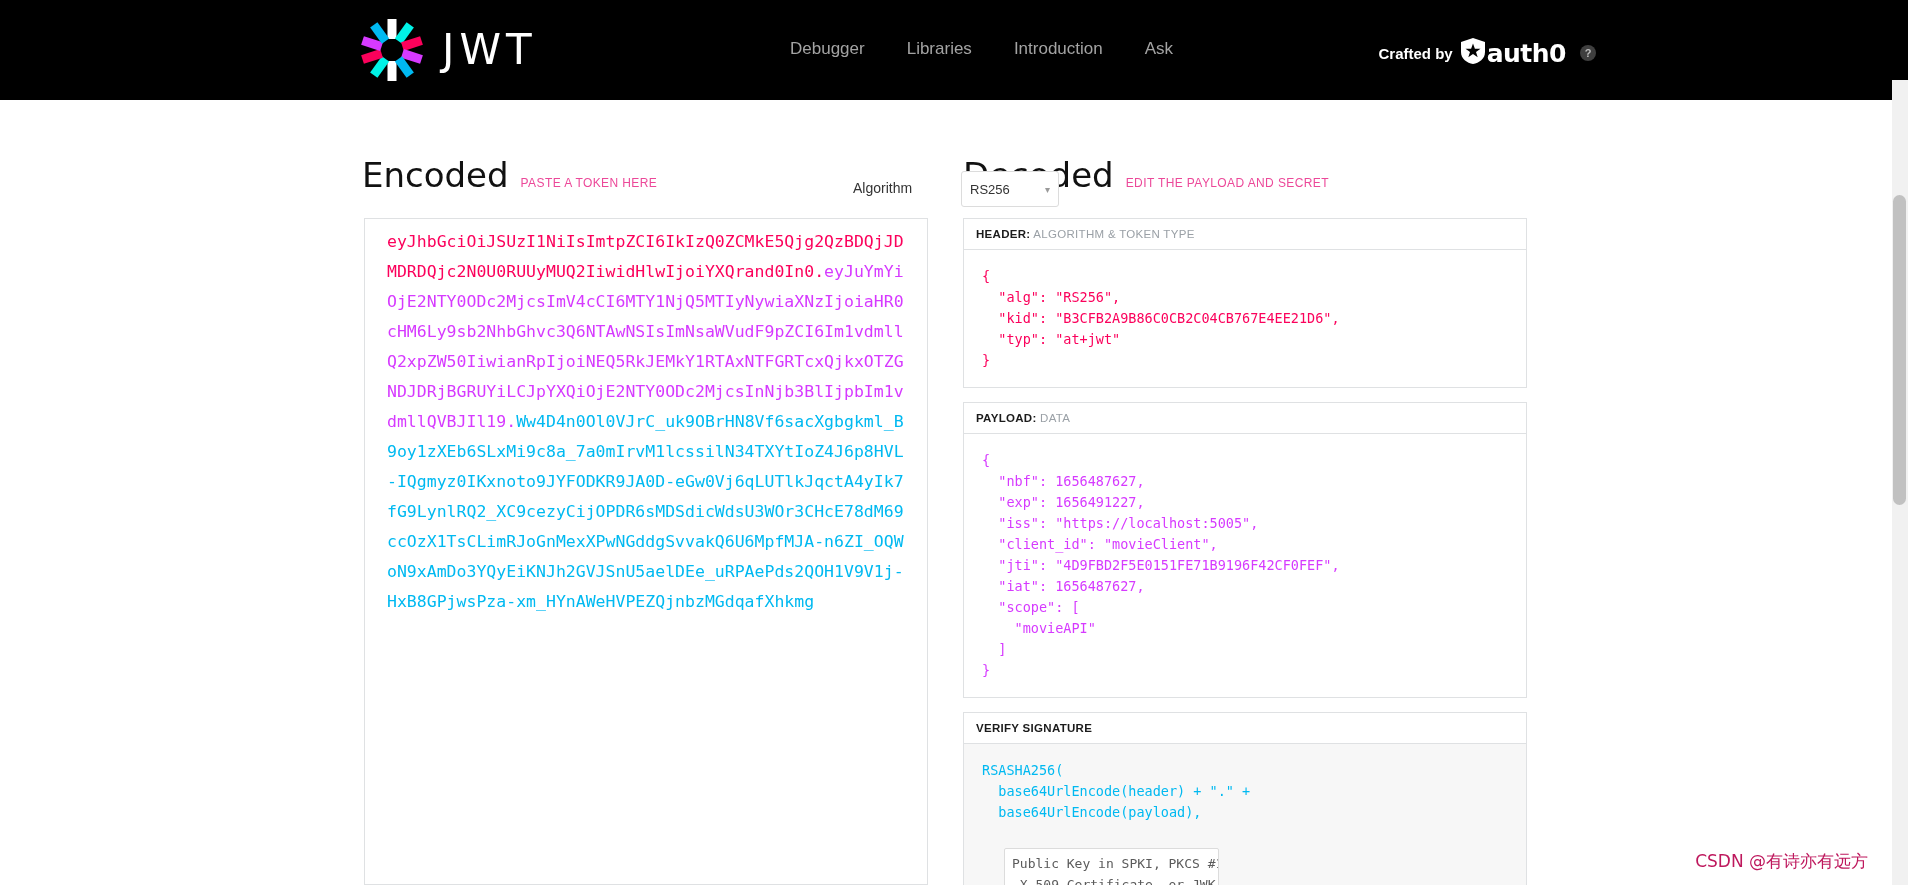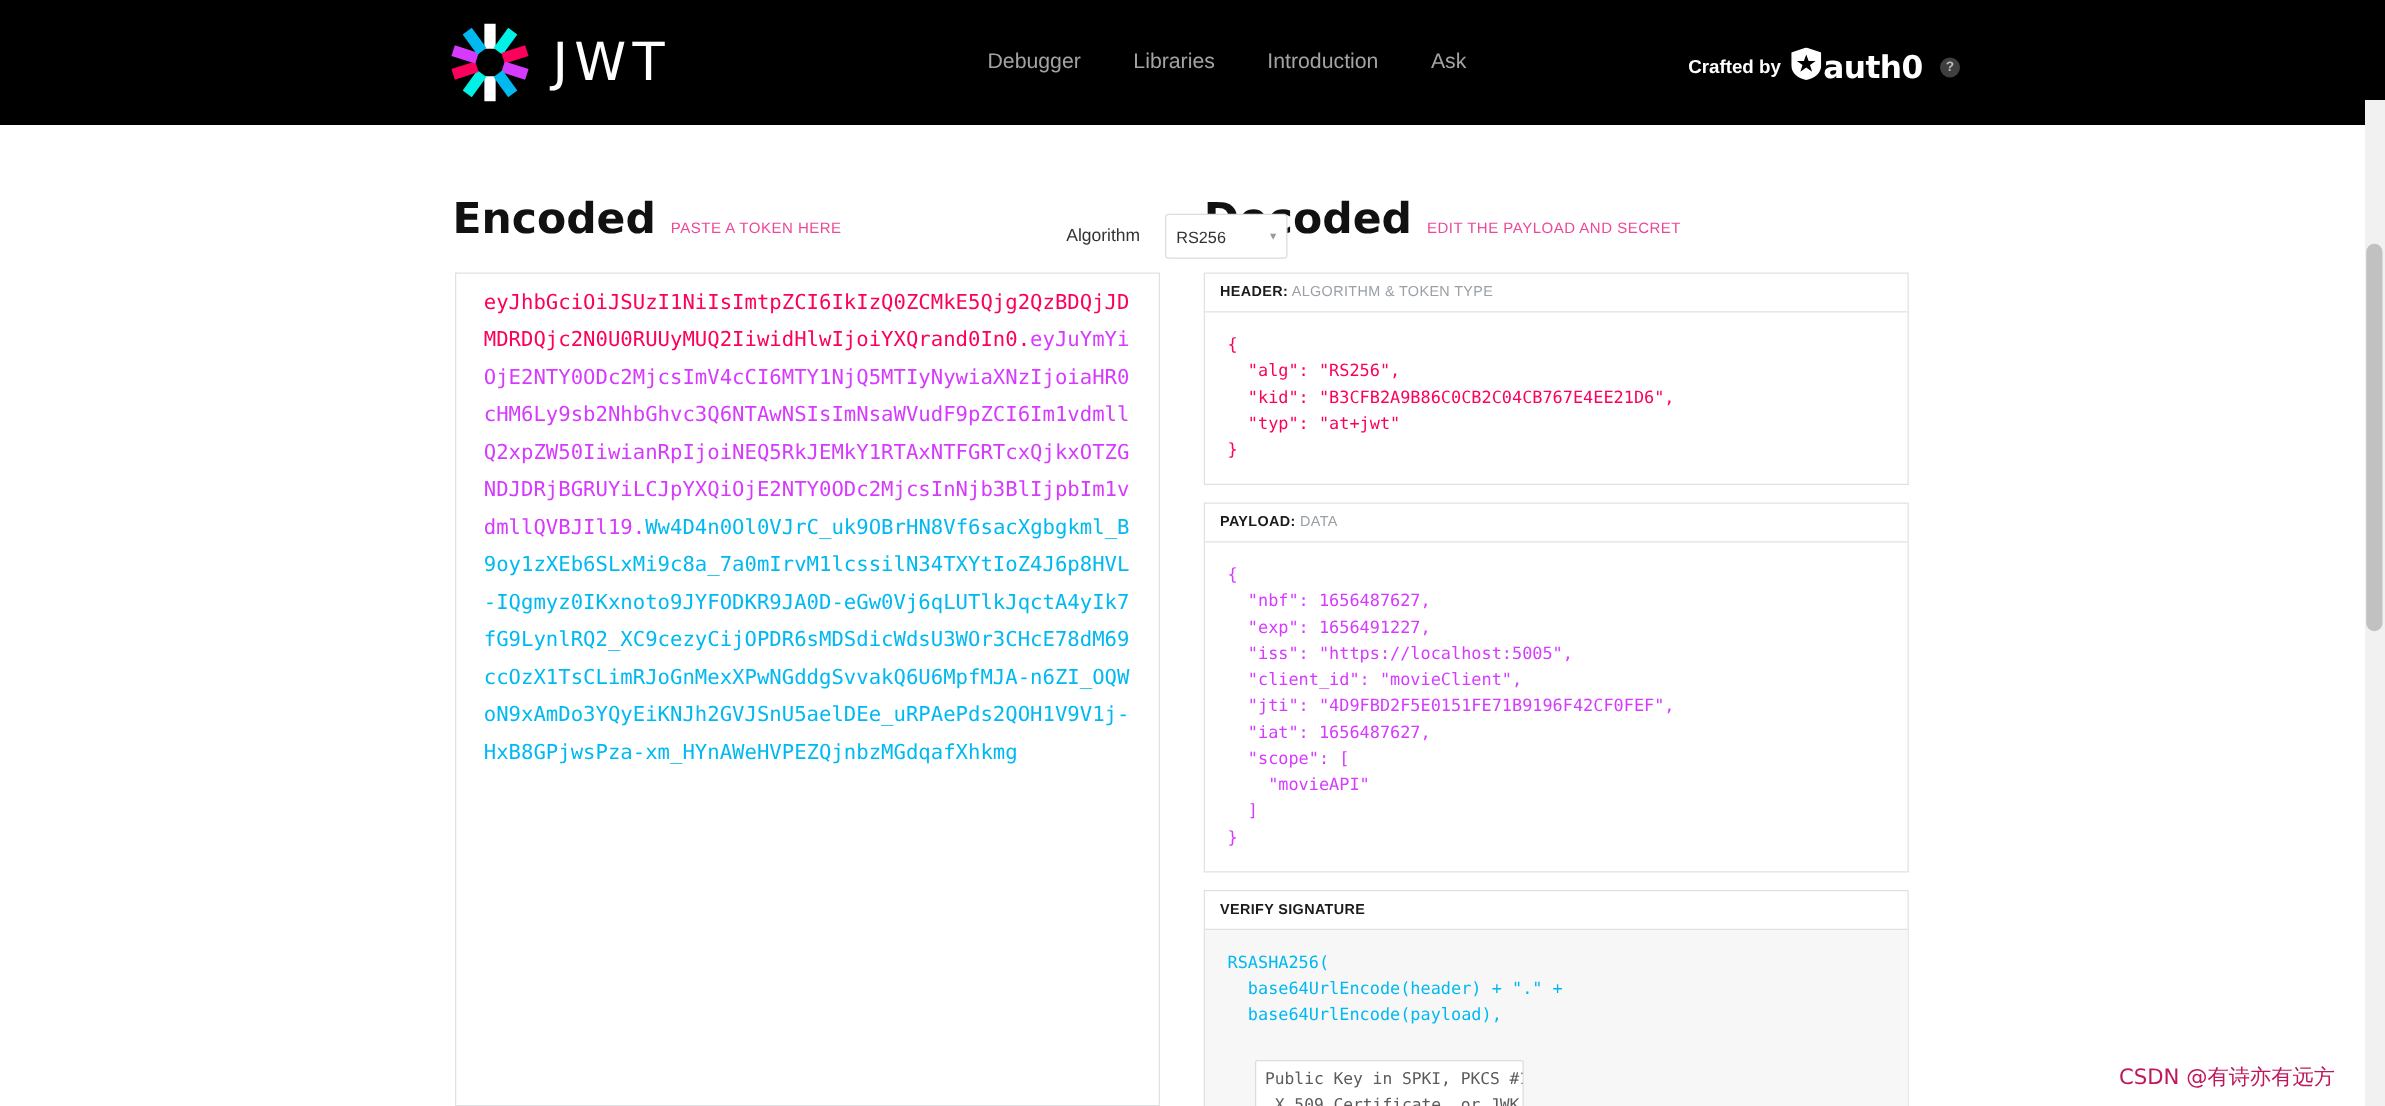--- a/index.html
+++ b/index.html
@@ -34,21 +34,21 @@
     line-height: 1;
     font-family: "DejaVu Sans", sans-serif;
   }
 
   .main-nav { position: absolute; left: 790px; top: 40px; display: flex; gap: 42px; }
   .main-nav a {
     color: #a3a3a3; font-size: 17px; text-decoration: none; line-height: 1;
   }
 
   .crafted {
-    position: absolute; right: 340px; top: 38px;
+    position: absolute; right: 312px; top: 38px;
     display: flex; align-items: center; gap: 8px;
   }
   .crafted-label { color:#ffffff; font-size: 15px; font-weight: 700; }
   .auth0-logo { display:flex; align-items:center; gap:2px; }
   .auth0-word { color:#fff; font-size: 25px; font-weight:700; letter-spacing:-0.5px;
                 font-family:"DejaVu Sans", sans-serif; line-height:1; }
   .help-dot {
     width:16px; height:16px; border-radius:50%;
     background:#3f3f3f; color:#bdbdbd;
     font-size:11px; line-height:16px; text-align:center; margin-left:6px;
@@ -59,35 +59,35 @@
   .algo-bar {
     position: absolute; top: 88px; left: 0; width: 1908px; height: 54px;
     z-index: 10;
     padding-left: 32px;
   }
   .algo-label {
     position:absolute; left:853px; top:92px;
     font-size: 14px; color: #333; font-weight: 400;
   }
   .algo-select {
-    position:absolute; left:932px; top:83px;
+    position:absolute; left:961px; top:83px;
     width: 98px; height: 36px;
     border: 1px solid #dcdcdc; border-radius: 3px;
     background:#fff;
     display:flex; align-items:center; padding: 0 8px;
     font-size: 13px; color:#333;justify-content:center;
   }
   .algo-select .caret {
     margin-left:auto; color:#9a9a9a; font-size:10px;
   }
 
   
   .pane-head { position:absolute; display:flex; align-items:baseline; gap:12px; }
   .pane-head h2 {
-    font-size: 34px; font-weight: 700; color: #111; line-height:1;
+    font-size: 34px; font-weight: 400; color: #111; line-height:1;
     font-family:"DejaVu Sans", sans-serif;
   }
   .pane-head .sub {
     font-size: 12px; color:#ec4899; letter-spacing: 0.4px;
   }
 
   #encoded-head { left: 362px; top: 158px; }
   #decoded-head { left: 963px; top: 158px; }
 
   

